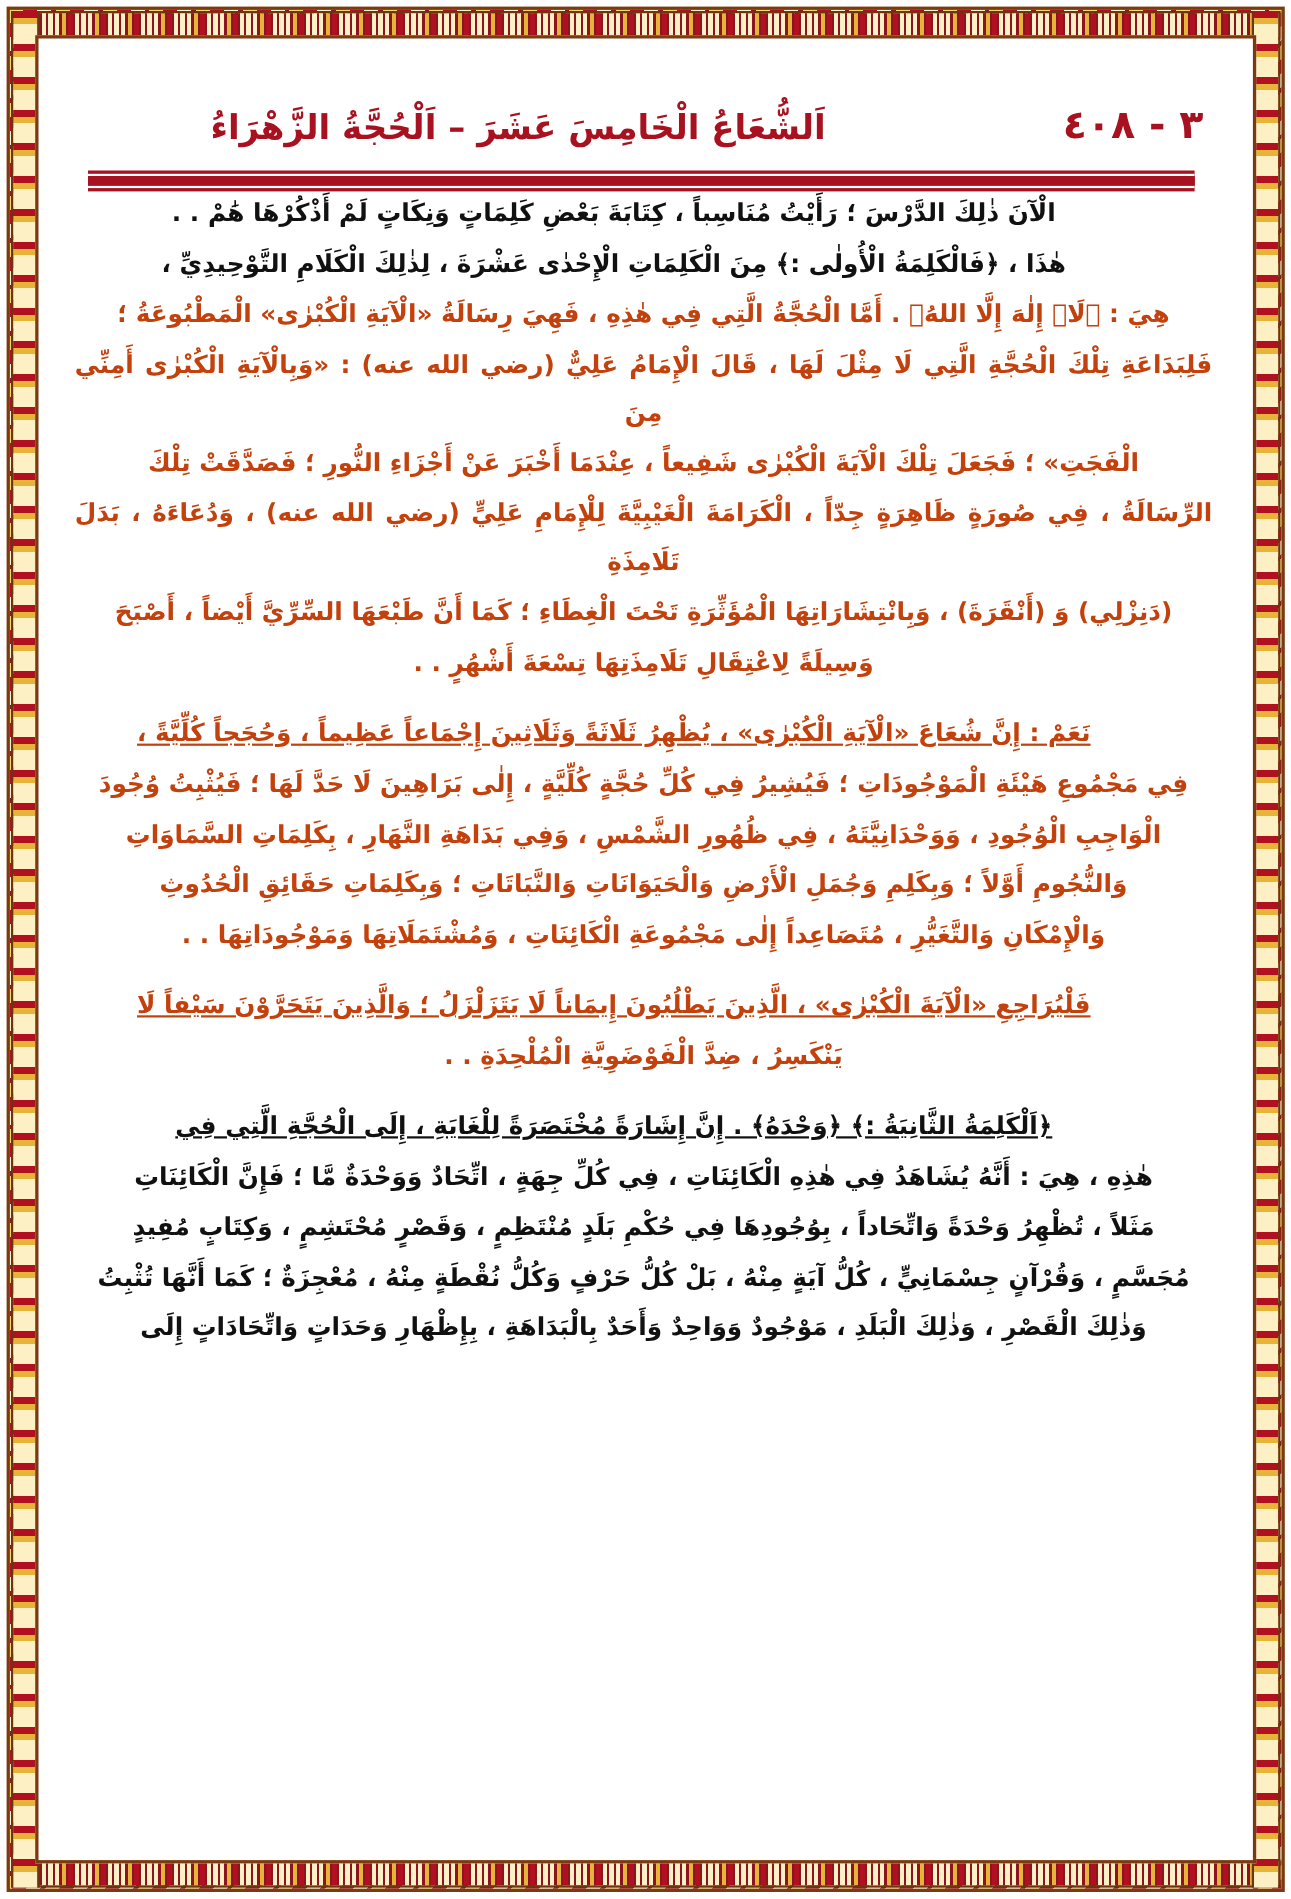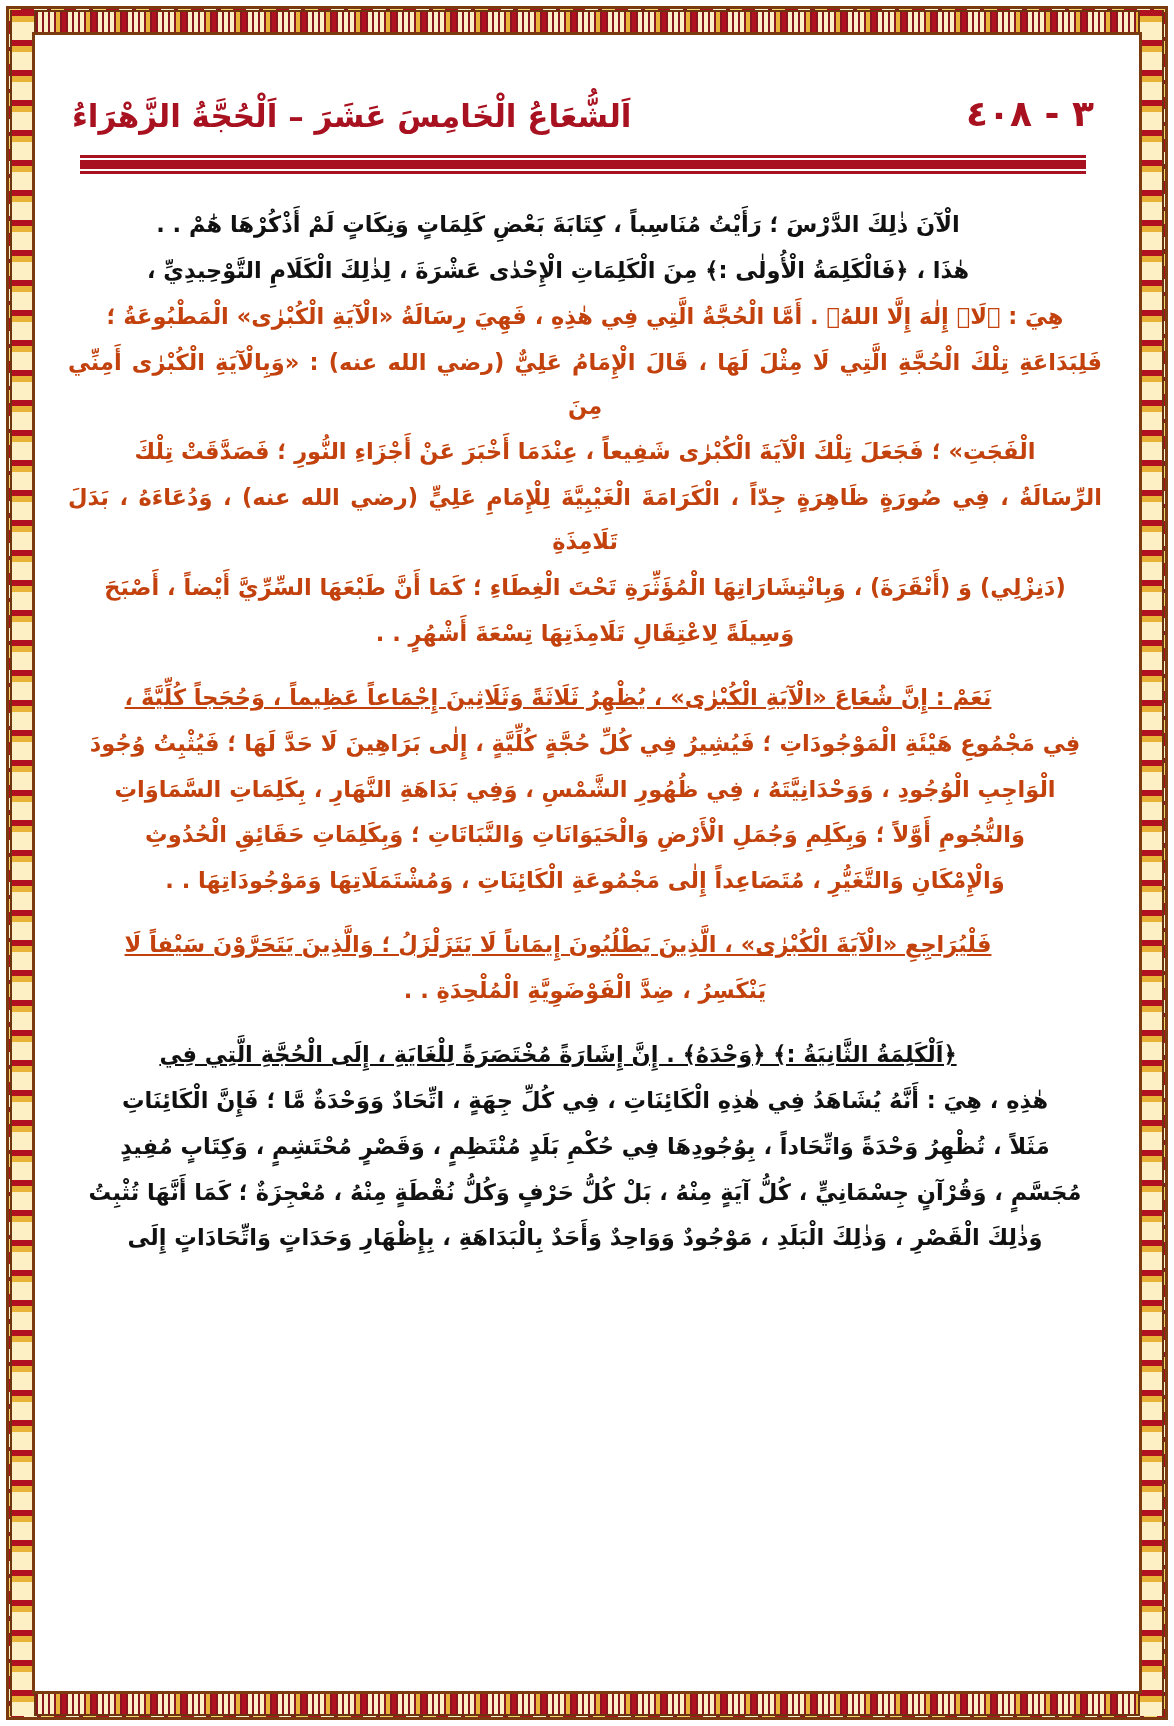--- a/index.html
+++ b/index.html
@@ -104,35 +104,34 @@
     white-space:nowrap;
     direction:rtl;
     margin-left:96px;
   }
   .header-title{
     color:#a8111f;
     font-size:31px;
     font-weight:700;
     white-space:nowrap;
     flex:1;
-    text-align:left;
+    text-align:center;
   }
   .rule{
     height:9px;
     margin:14px 26px 0 18px;
     background:#a8111f;
     border-top:2px solid #ffffff;
     border-bottom:2px solid #ffffff;
     box-shadow:0 -3px 0 #a8111f, 0 3px 0 #a8111f;
   }
   .rule-wrap{padding:10px 0 2px 0;}
 
   
   .body{
-    margin-top:30px;
     padding:0 10px 0 6px;
   }
   p.para{
     margin:0 0 2px 0;
     text-align:justify;
     text-align-last:center;
     line-height:1.95;
     font-size:22.5px;
     font-weight:700;
     direction:rtl;

